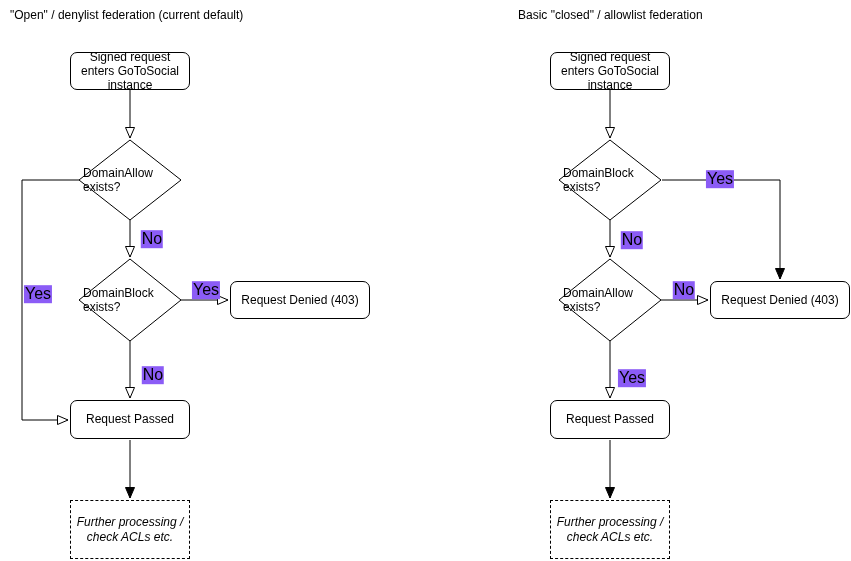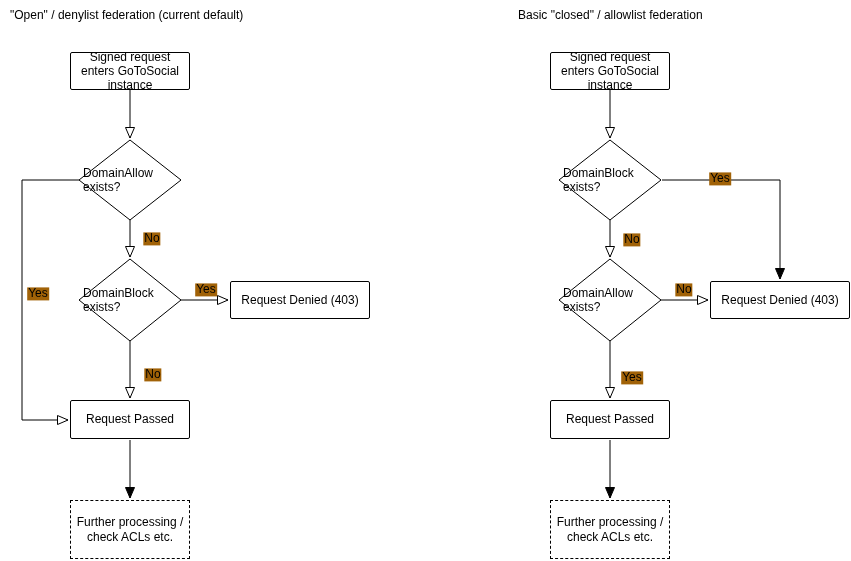--- a/index.html
+++ b/index.html
@@ -32,34 +32,34 @@
     background: #ffffff;
     border: 1px solid #000000;
     display: flex;
     align-items: center;
     justify-content: center;
     text-align: center;
     font-size: 12px;
     line-height: 1.18;
     padding: 0 1px;
   }
-  .rounded { border-radius: 2px; }
-  .dashedbox { border-style: dashed; }
+  .rounded { border-radius: 7px; }
+  .dashedbox { border-style: dashed; font-style: italic; }
   .diamond-label {
     position: absolute;
     width: 94px;
     transform: translate(-50%, -50%);
     font-size: 12px;
     line-height: 1.18;
   }
   .edge-label {
     position: absolute;
     transform: translate(-50%, -50%);
-    background: #a16207;
-    font-size: 12px;
+    background: #8b5cf6;
+    font-size: 16px;
     line-height: 1.1;
     padding: 0 1px;
     white-space: nowrap;
   }
 </style>
 </head>
 <body>
 
 <div class="canvas">
 

